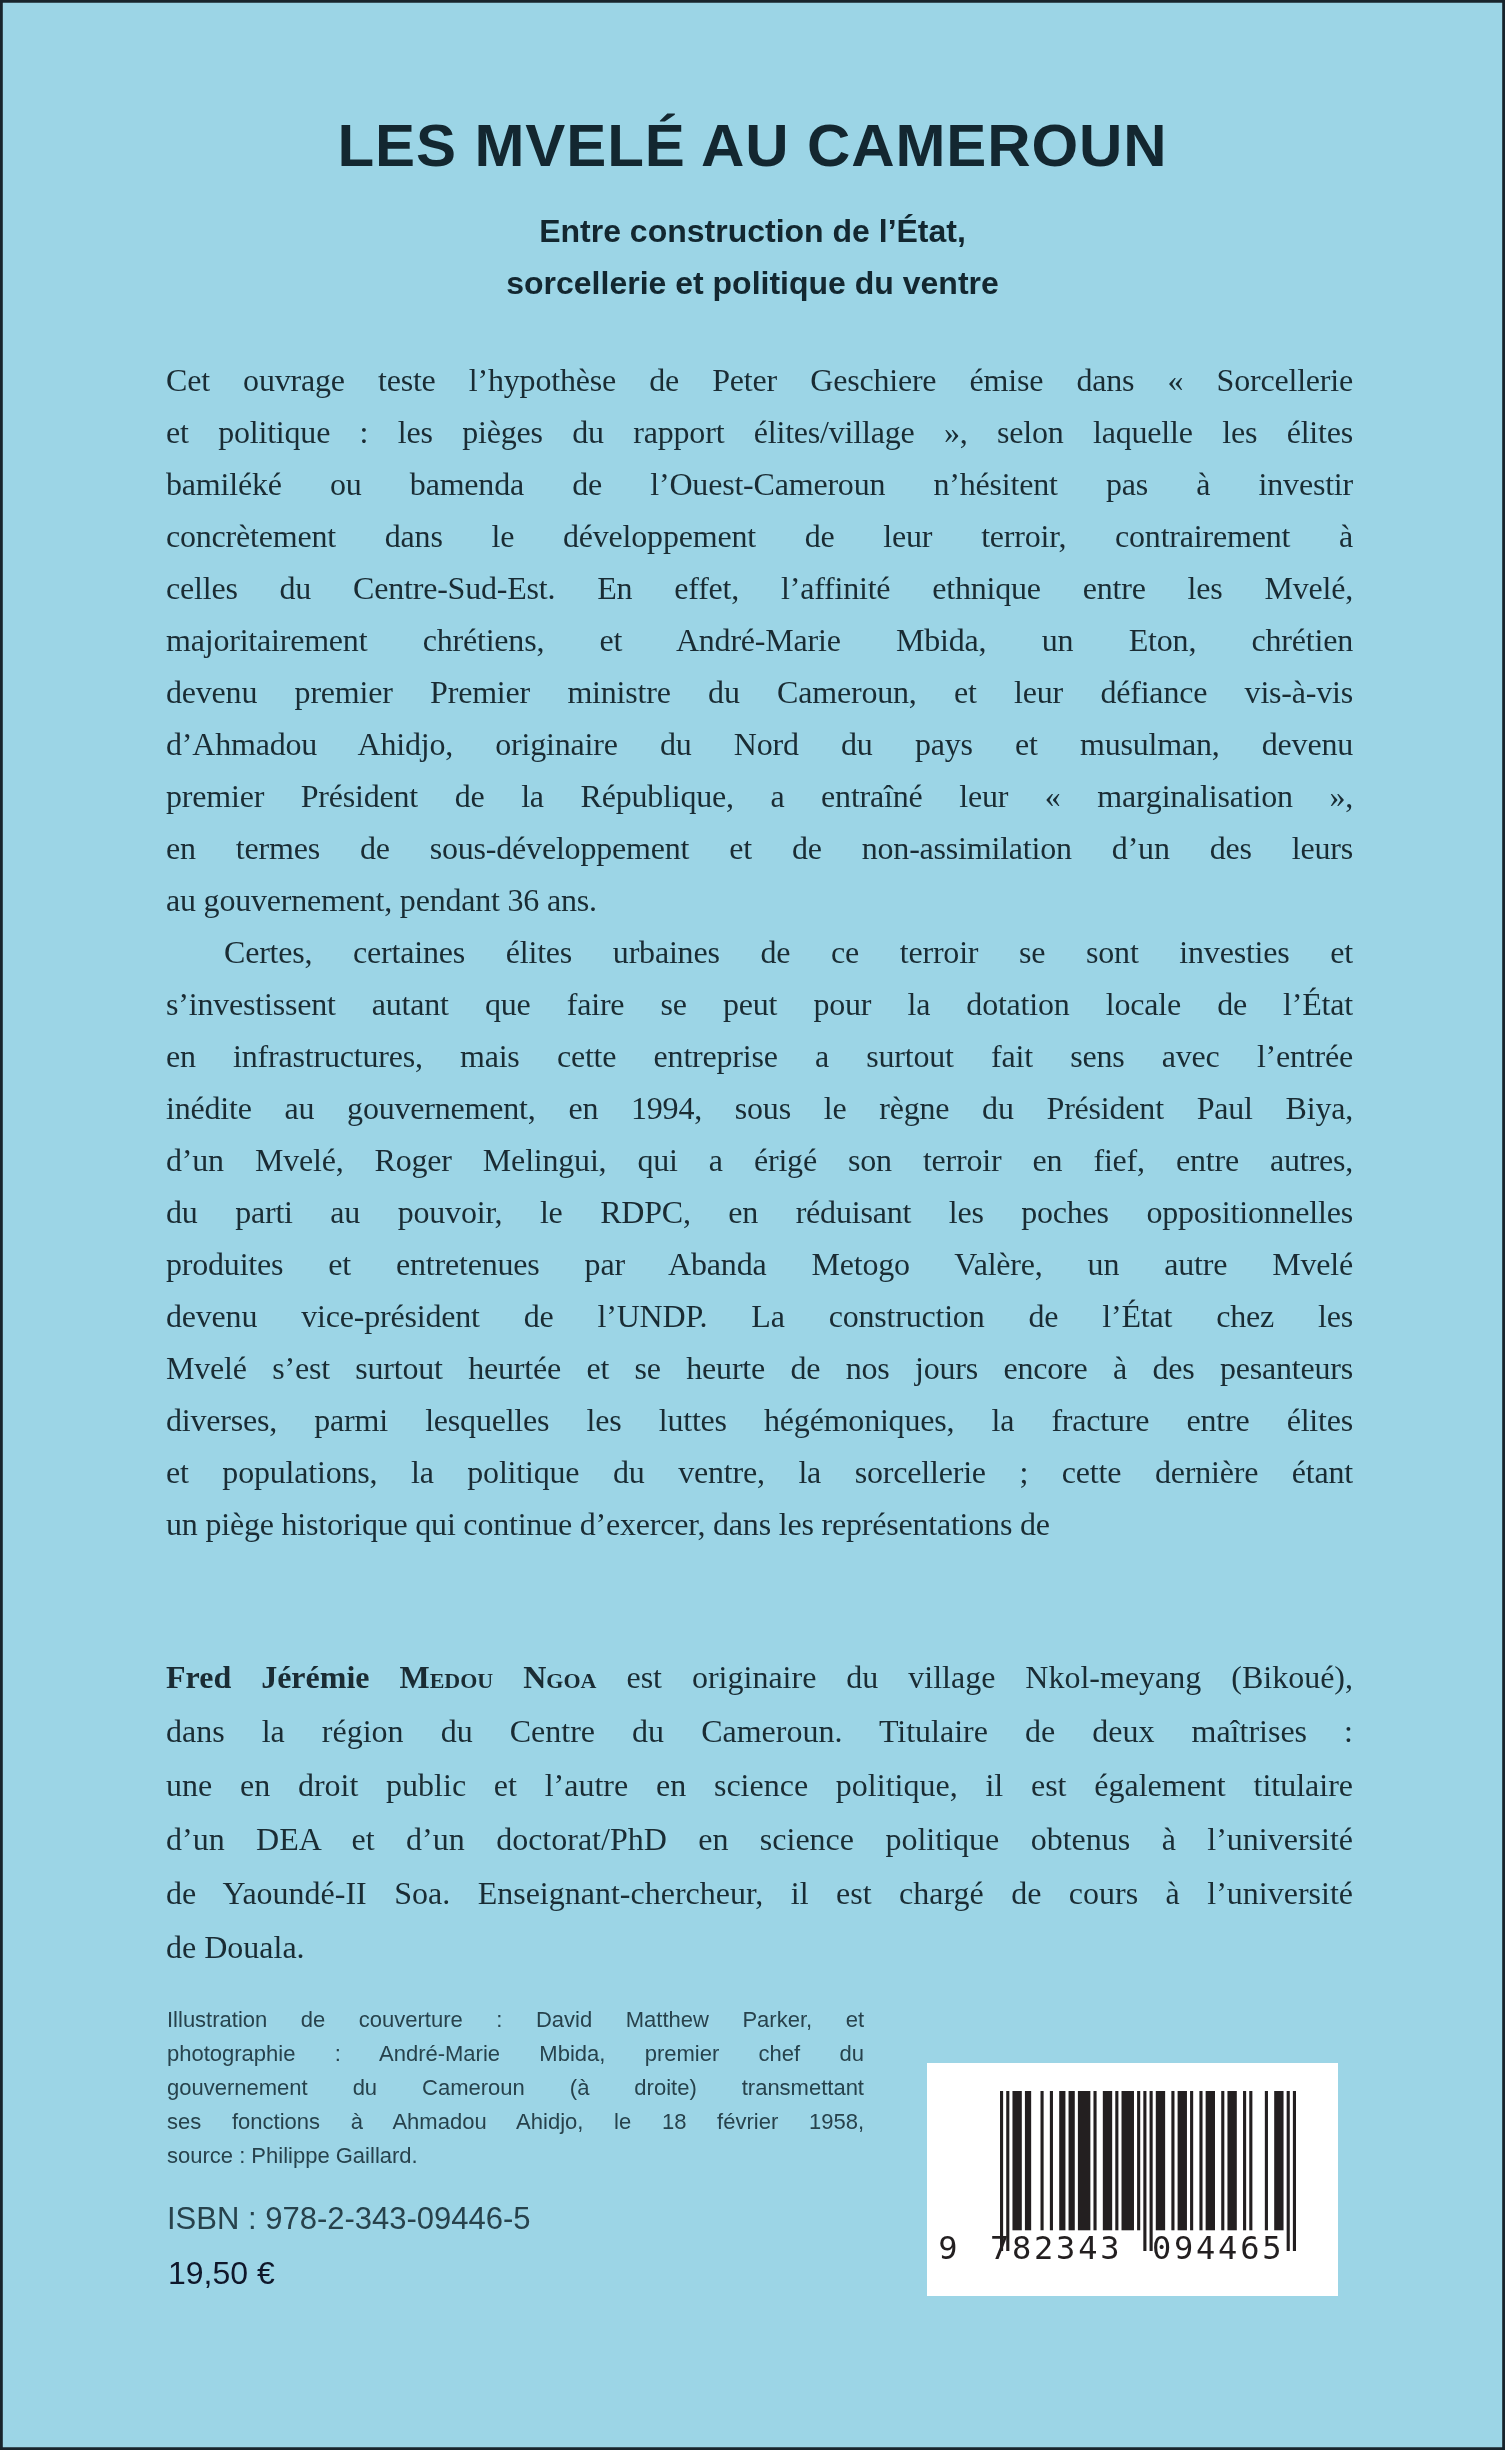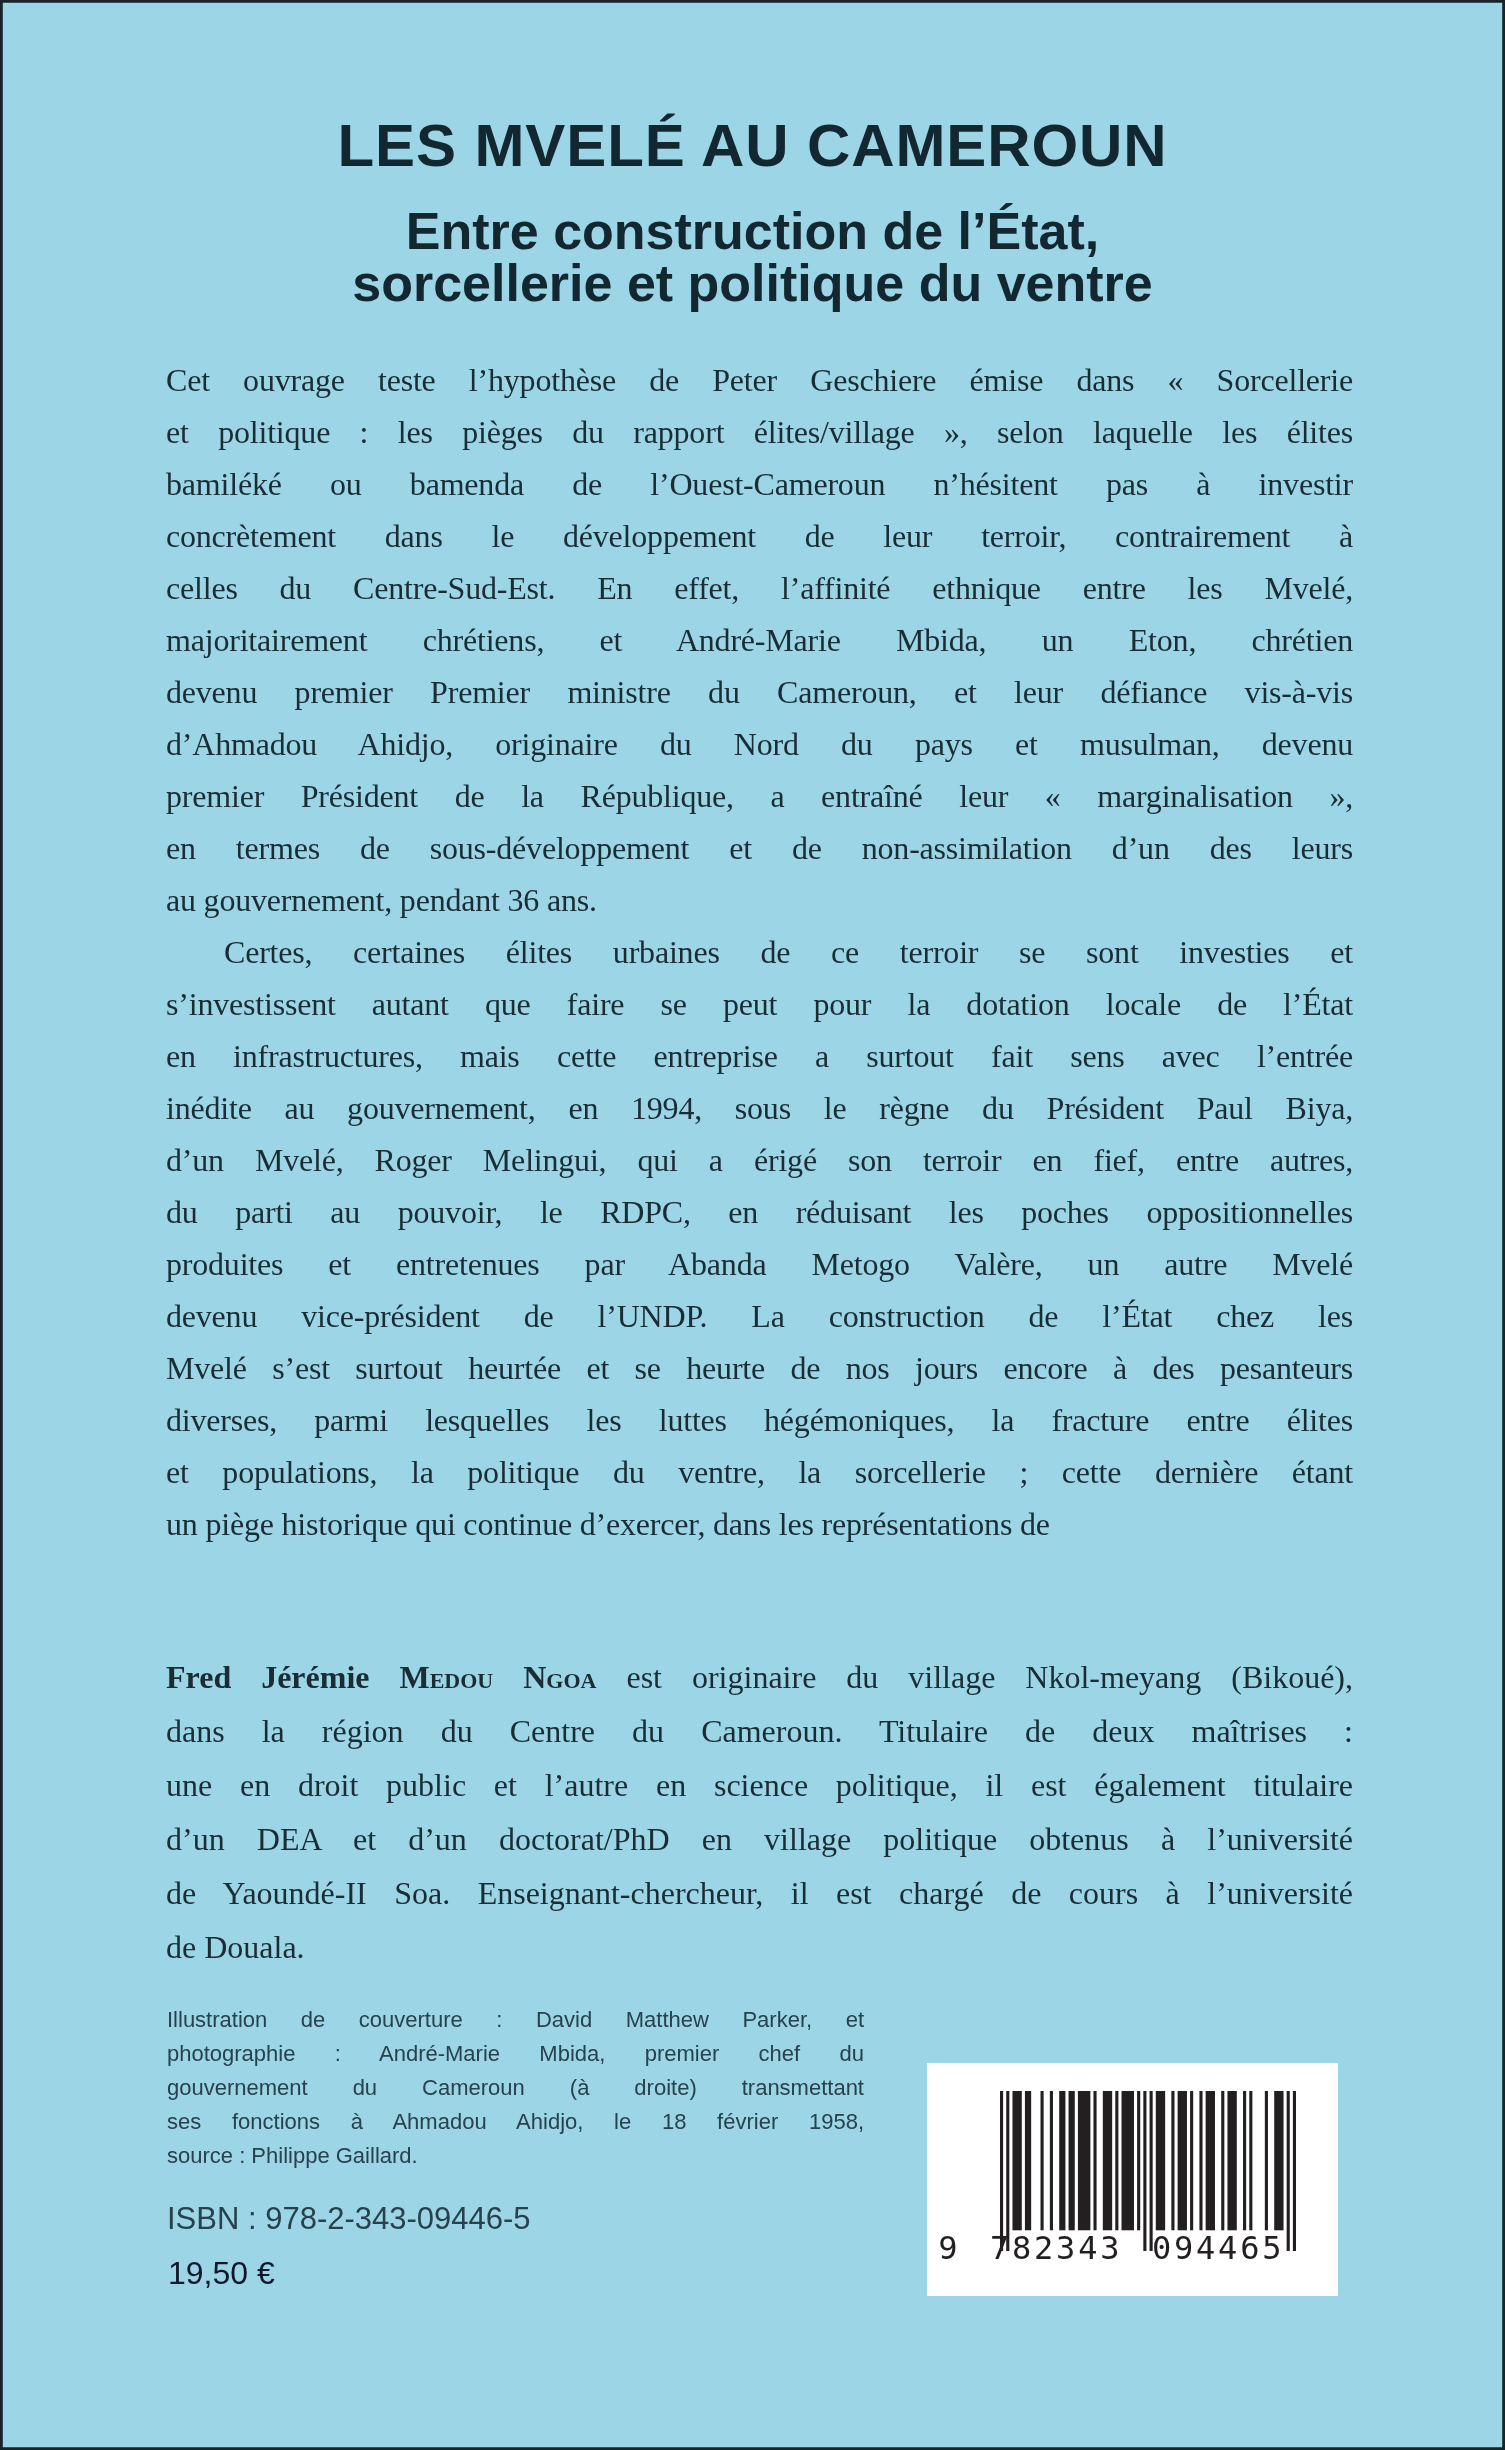--- a/index.html
+++ b/index.html
@@ -15,21 +15,21 @@
   .title{
     position:absolute;top:115px;left:0;width:100%;
     margin:0;text-align:center;
     font-family:"Liberation Sans", sans-serif;
     font-weight:bold;font-size:60px;line-height:62px;
     letter-spacing:0.9px;color:#132730;
   }
   .subtitle{
     position:absolute;top:205px;left:0;width:100%;
     font-family:"Liberation Sans", sans-serif;
-    font-weight:bold;font-size:52px;color:#132730;
+    font-weight:bold;font-size:32px;color:#132730;
   }
   .subline{text-align:center;line-height:52px;}
   .synopsis{
     position:absolute;top:354px;left:166px;width:1187px;
     font-size:32px;line-height:52px;letter-spacing:-0.2px;
   }
   .bline{text-align:justify;text-align-last:justify;}
   .para1 .bline:last-child{text-align-last:left;}
   .para2 .bline:first-child{text-indent:58px;}
   .para2 .bline:last-child{text-align-last:left;}
@@ -111,21 +111,21 @@
         <div class="bline">et populations, la politique du ventre, la sorcellerie&nbsp;; cette dernière étant</div>
         <div class="bline">un piège historique qui continue d’exercer, dans les représentations de</div>
       </div>
   </div>
 
   <div class="bio">
     <div class="bline"><span class="bold">Fred Jérémie </span><span class="bold smallcaps">Medou Ngoa</span><span> est originaire du village Nkol-meyang (Bikoué),</span></div>
     <div data-repeat="bio.lines">
         <div class="bline">dans la région du Centre du Cameroun. Titulaire de deux maîtrises&nbsp;:</div>
         <div class="bline">une en droit public et l’autre en science politique, il est également titulaire</div>
-        <div class="bline">d’un DEA et d’un doctorat/PhD en village politique obtenus à l’université</div>
+        <div class="bline">d’un DEA et d’un doctorat/PhD en science politique obtenus à l’université</div>
         <div class="bline">de Yaoundé-II Soa. Enseignant-chercheur, il est chargé de cours à l’université</div>
         <div class="bline">de Douala.</div>
       </div>
   </div>
 
   <div class="credit" data-repeat="credits.lines">
       <div class="cline">Illustration de couverture : David Matthew Parker, et</div>
       <div class="cline">photographie : André-Marie Mbida, premier chef du</div>
       <div class="cline">gouvernement du Cameroun (à droite) transmettant</div>
       <div class="cline">ses fonctions à Ahmadou Ahidjo, le 18 février 1958,</div>

